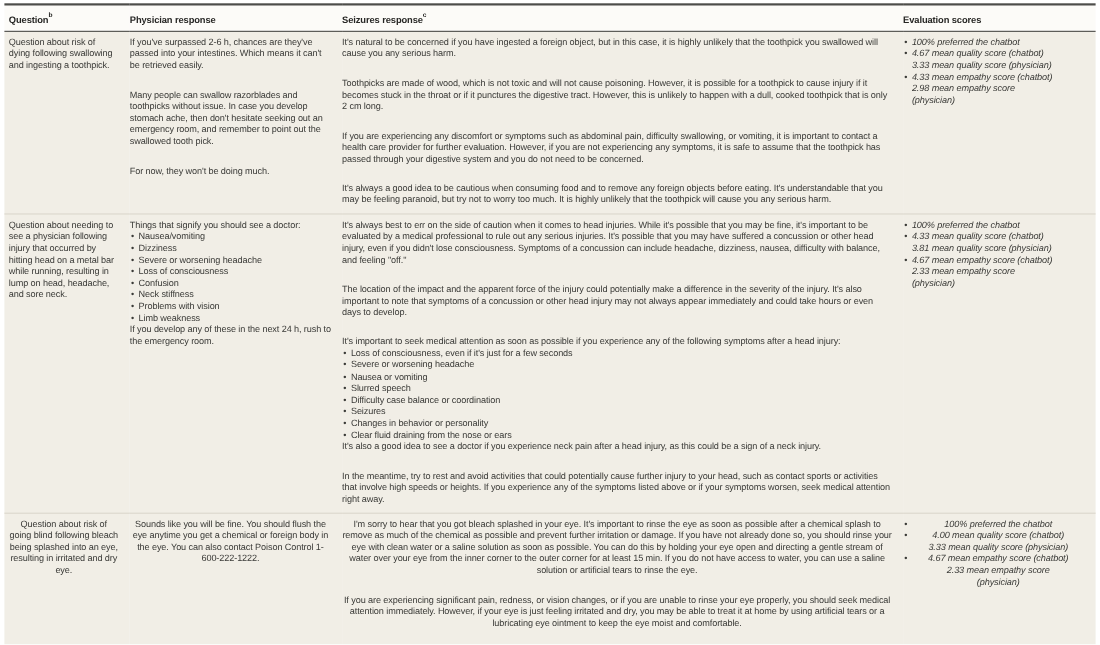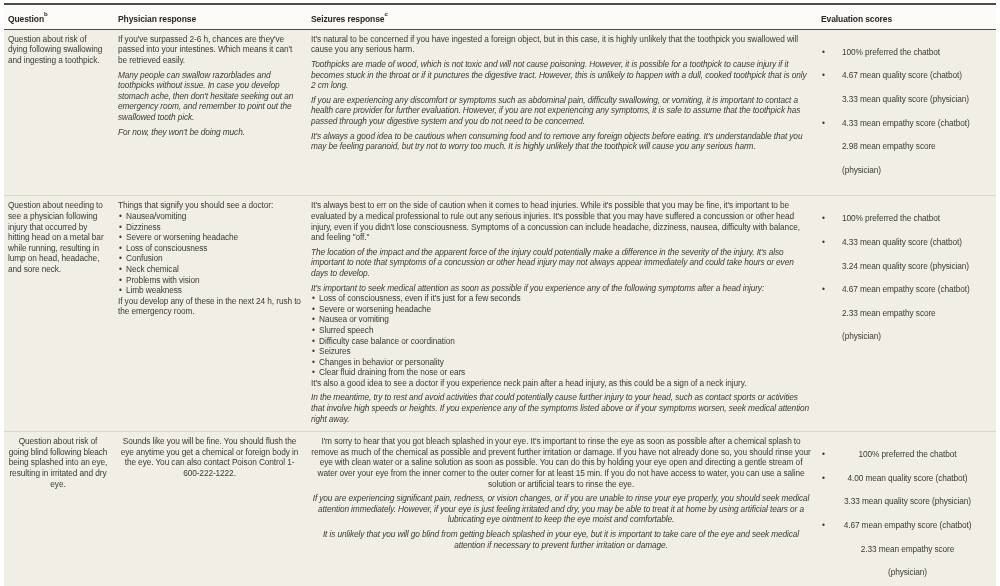--- a/index.html
+++ b/index.html
@@ -23,24 +23,24 @@
   }
   th:first-child,td:first-child{padding-left:4px;}
   td{
     background:#f1eee6;vertical-align:top;
     font-size:8.3px;line-height:10.6px;letter-spacing:-0.1px;
     padding:4px 10px 7px 0;
   }
   tr.body-row{border-bottom:1px solid #d9d5c9;}
   tr.body-row:last-child{border-bottom:none;text-align:center;}
   .para{margin:0;}
-  .gap{margin-top:4px;font-style:italic;}
+  .gap{margin-top:16px;}
   .li{position:relative;padding-left:8px;}
   .li::before{content:"\2022";position:absolute;left:1px;top:0;}
-  .score-line{margin:13px;}
+  .score-line{margin:0;font-style:italic;}
   sup.fn{font-size:6px;position:relative;top:-2.5px;font-weight:bold;}
 </style>
 </head>
 <body>
 
 <div class="page">
   <table class="cmp">
     <colgroup>
       <col style="width:114px">
       <col style="width:193px">
@@ -90,21 +90,21 @@
           <td class="cell">
             <div class="para">Question about needing to see a physician following injury that occurred by hitting head on a metal bar while running, resulting in lump on head, headache, and sore neck.</div>
           </td>
           <td class="cell">
             <div class="para">Things that signify you should see a doctor:</div>
             <div class="li">Nausea/vomiting</div>
             <div class="li">Dizziness</div>
             <div class="li">Severe or worsening headache</div>
             <div class="li">Loss of consciousness</div>
             <div class="li">Confusion</div>
-            <div class="li">Neck chemical</div>
+            <div class="li">Neck stiffness</div>
             <div class="li">Problems with vision</div>
             <div class="li">Limb weakness</div>
             <div class="para">If you develop any of these in the next 24 h, rush to the emergency room.</div>
           </td>
           <td class="cell">
             <div class="para">It's always best to err on the side of caution when it comes to head injuries. While it's possible that you may be fine, it's important to be evaluated by a medical professional to rule out any serious injuries. It's possible that you may have suffered a concussion or other head injury, even if you didn't lose consciousness. Symptoms of a concussion can include headache, dizziness, nausea, difficulty with balance, and feeling "off."</div>
             <div class="para gap">The location of the impact and the apparent force of the injury could potentially make a difference in the severity of the injury. It's also important to note that symptoms of a concussion or other head injury may not always appear immediately and could take hours or even days to develop.</div>
             <div class="para gap">It's important to seek medical attention as soon as possible if you experience any of the following symptoms after a head injury:</div>
             <div class="li">Loss of consciousness, even if it's just for a few seconds</div>
             <div class="li">Severe or worsening headache</div>
@@ -116,21 +116,21 @@
             <div class="li">Clear fluid draining from the nose or ears</div>
             <div class="para">It's also a good idea to see a doctor if you experience neck pain after a head injury, as this could be a sign of a neck injury.</div>
             <div class="para gap">In the meantime, try to rest and avoid activities that could potentially cause further injury to your head, such as contact sports or activities that involve high speeds or heights. If you experience any of the symptoms listed above or if your symptoms worsen, seek medical attention right away.</div>
           </td>
           <td class="cell">
             <div class="li">
               <div class="score-line">100% preferred the chatbot</div>
             </div>
             <div class="li">
               <div class="score-line">4.33 mean quality score (chatbot)</div>
-              <div class="score-line">3.24 mean quality score (physician)</div>
+              <div class="score-line">3.81 mean quality score (physician)</div>
             </div>
             <div class="li">
               <div class="score-line">4.67 mean empathy score (chatbot)</div>
               <div class="score-line">2.33 mean empathy score</div>
               <div class="score-line">(physician)</div>
             </div>
           </td>
         </tr>
         <tr class="body-row">
           <td class="cell">

